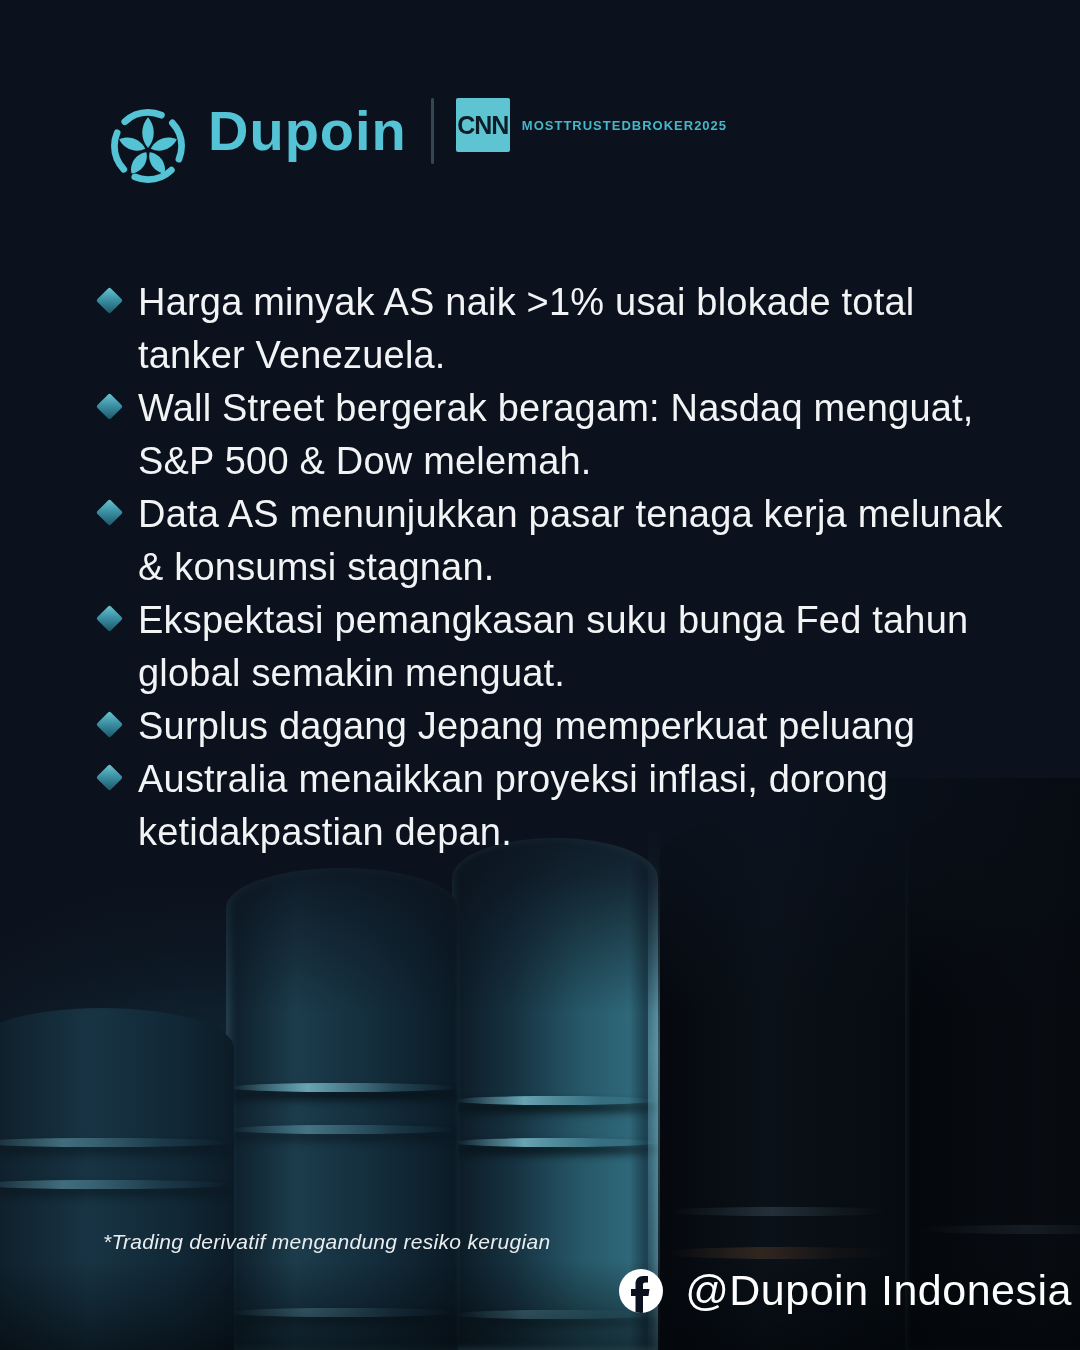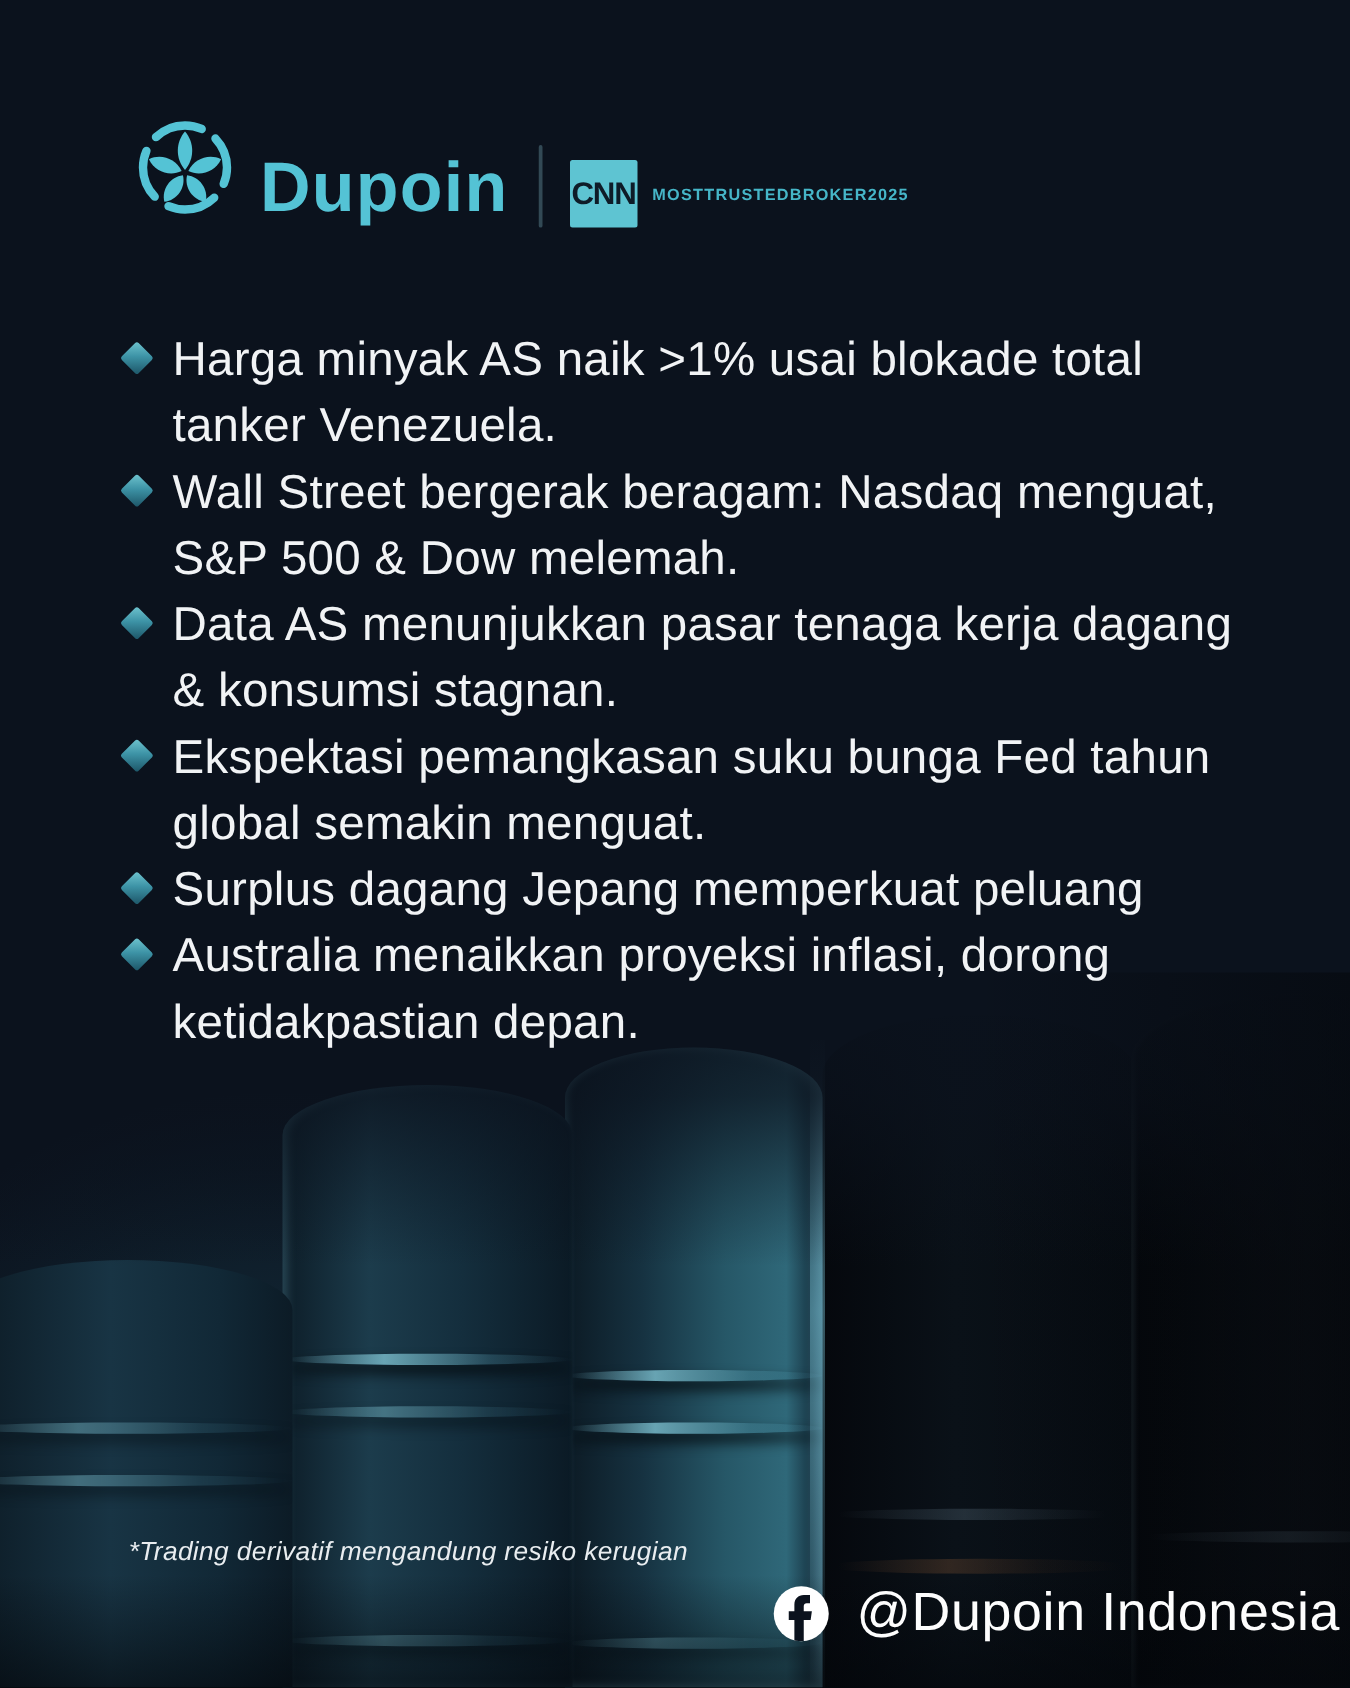--- a/index.html
+++ b/index.html
@@ -34,32 +34,32 @@
     background:linear-gradient(90deg,transparent 5%, rgba(150,95,55,.28) 40%, rgba(80,50,30,.16) 70%, transparent 95%);}
   .edge-light{position:absolute;left:648px;top:832px;width:12px;height:518px;
     background:linear-gradient(180deg, rgba(120,200,220,.04), rgba(130,210,230,.4) 42%, rgba(120,200,220,.06) 95%);}
   .fade-top{position:absolute;left:0;top:778px;width:100%;height:235px;
     background:linear-gradient(180deg,#0b121d 0%, rgba(11,18,29,.75) 42%, rgba(11,18,29,0) 100%);}
   .dark-right{position:absolute;right:0;top:778px;width:300px;height:572px;
     background:linear-gradient(270deg, rgba(4,7,11,.55), rgba(4,7,11,0));}
   .dark-bottom{position:absolute;bottom:0;left:0;width:100%;height:90px;
     background:linear-gradient(0deg, rgba(3,6,10,.6), rgba(3,6,10,0));}
   
-  .logo-row{position:absolute;left:100px;top:86px;height:96px;display:flex;align-items:flex-end;z-index:2;}
+  .logo-row{position:absolute;left:100px;top:98px;height:96px;display:flex;align-items:flex-start;z-index:2;}
   .logo-mark{width:96px;height:96px;flex:0 0 auto;}
   .wordmark{font-size:56px;font-weight:bold;color:#54c3d5;letter-spacing:1px;margin-left:12px;}
   .logo-divider{width:3px;height:66px;background:#3a545f;margin:0 22px 0 24px;border-radius:2px;opacity:.85;}
   .badge{display:flex;align-items:center;gap:12px;}
   .cnn-square{width:54px;height:54px;background:#5ec4d2;border-radius:2px;
     display:flex;align-items:center;justify-content:center;}
   .cnn-text{font-weight:bold;font-size:25px;letter-spacing:-1px;color:#0e1c28;}
   .badge-lines{display:flex;flex-direction:row;}
   .badge-lines span{font-size:13px;font-weight:bold;color:#46b6c8;letter-spacing:1px;line-height:15px;}
   
-  .bullets{position:absolute;left:100px;top:262px;width:950px;z-index:2;
+  .bullets{position:absolute;left:100px;top:276px;width:950px;z-index:2;
     list-style:none;margin:0;padding:0;}
   .bullets li{position:relative;padding-left:38px;font-size:38px;line-height:53px;
     color:#f1f3f5;letter-spacing:.2px;}
   .bullets .line{display:block;}
   .diamond{position:absolute;left:0;top:15px;width:19px;height:19px;border-radius:2px;
     transform:rotate(45deg);
     background:linear-gradient(135deg,#6fc4cf 0%,#3d93a6 45%,#1c5466 100%);}
   
   .disclaimer{position:absolute;left:103px;top:1230px;font-size:21px;color:#e9edf0;
     letter-spacing:.3px;z-index:2;font-style:italic;}
@@ -137,21 +137,21 @@
       <span class="line">Harga minyak AS naik &gt;1% usai blokade total</span>
       <span class="line">tanker Venezuela.</span>
     </li>
     <li>
       <span class="diamond"></span>
       <span class="line">Wall Street bergerak beragam: Nasdaq menguat,</span>
       <span class="line">S&amp;P 500 &amp; Dow melemah.</span>
     </li>
     <li>
       <span class="diamond"></span>
-      <span class="line">Data AS menunjukkan pasar tenaga kerja dagang</span>
+      <span class="line">Data AS menunjukkan pasar tenaga kerja melunak</span>
       <span class="line">&amp; konsumsi stagnan.</span>
     </li>
     <li>
       <span class="diamond"></span>
       <span class="line">Ekspektasi pemangkasan suku bunga Fed tahun</span>
       <span class="line">global semakin menguat.</span>
     </li>
     <li>
       <span class="diamond"></span>
       <span class="line">Surplus dagang Jepang memperkuat peluang</span>

